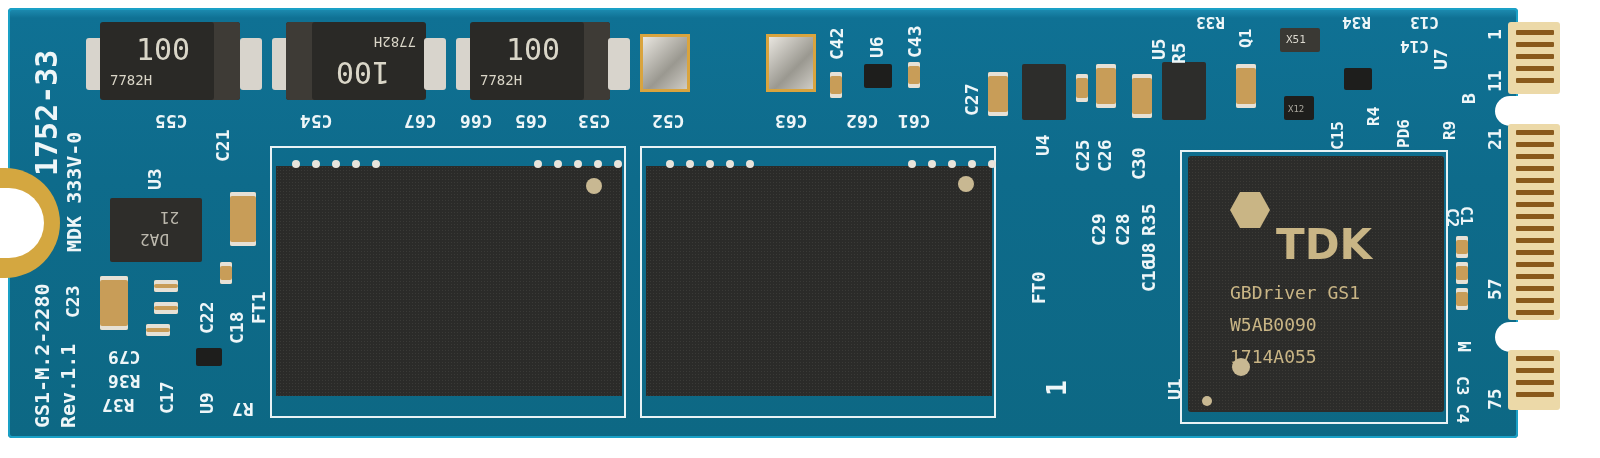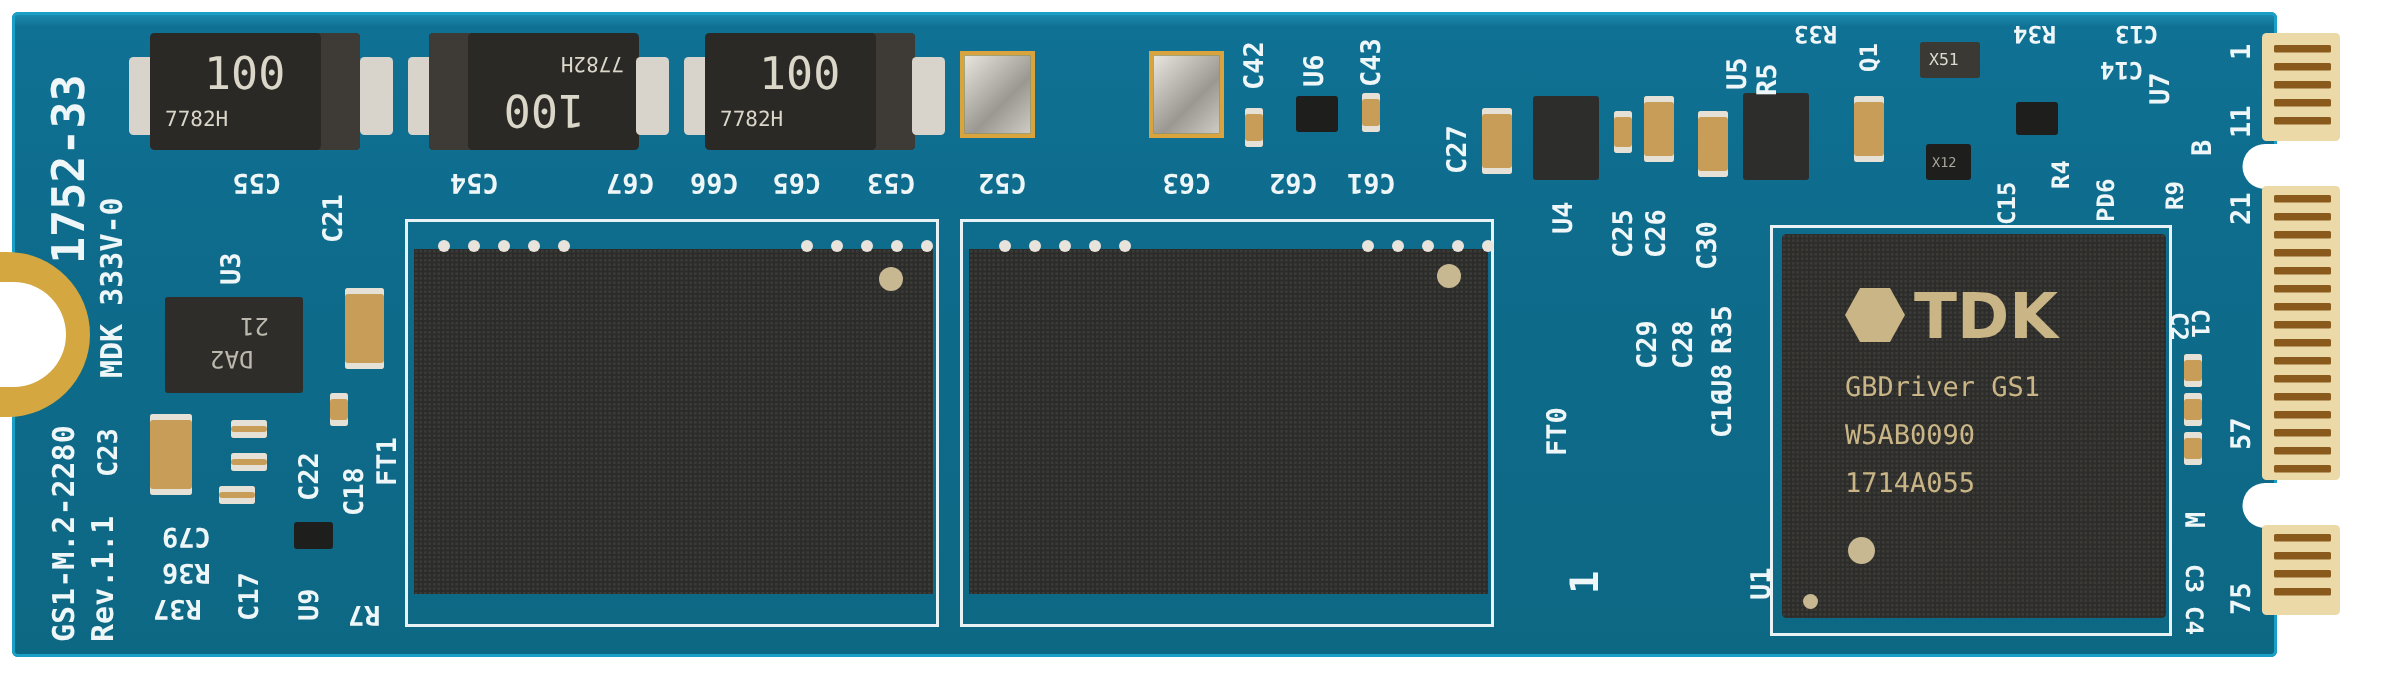--- a/index.html
+++ b/index.html
@@ -25,21 +25,21 @@
   .tant { position:absolute; height:78px; background:#2a2926; border-radius:3px; box-shadow: inset -26px 0 0 #3e3b36; }
   .tant .txt1 { position:absolute; left:36px; top:10px; color:#dad6c8; font-family:"DejaVu Sans Mono", monospace; font-size:30px; }
   .tant .txt2 { position:absolute; left:10px; top:50px; color:#dad6c8; font-family:"DejaVu Sans Mono", monospace; font-size:14px; }
   .tab { position:absolute; width:22px; height:52px; background:#d8d4cc; border-radius:3px; }
 
   .flash { position:absolute; background:#2b2b29; background-image: radial-gradient(#3a3a37 1px, transparent 1px); background-size:3px 3px; }
   .dot { position:absolute; width:16px; height:16px; border-radius:50%; background:#c8b892; }
   .ball { position:absolute; width:8px; height:8px; border-radius:50%; background:#e8e4dc; }
 
   .ctrl { position:absolute; background:#2c2c2a; background-image: radial-gradient(#3b3a36 1px, transparent 1px); background-size:3px 3px; border-radius:3px; }
-  .ctrl-text { position:absolute; color:#c9b585; font-family:"DejaVu Sans Mono", monospace; }
+  .ctrl-text { position:absolute; color:#c9b585; font-family:"DejaVu Sans Mono", monospace;margin-top:34px; }
 
   .smd { position:absolute; background:#c89d58; border-radius:2px; box-shadow: inset 0 4px 0 #e6e1d6, inset 0 -4px 0 #e6e1d6; }
   .ic-small { position:absolute; background:#1e1e1c; border-radius:2px; }
   .ic-mark { position:absolute; color:#aaa79d; font-family:"DejaVu Sans Mono", monospace; font-size:9px; }
   .pad-big { position:absolute; width:44px; height:52px; background:linear-gradient(135deg,#e9e6e0,#9a9890 60%,#cfccc5); border:3px solid #d9a43e; }
 </style>
 </head>
 <body>
 
 <div class="board"></div>

